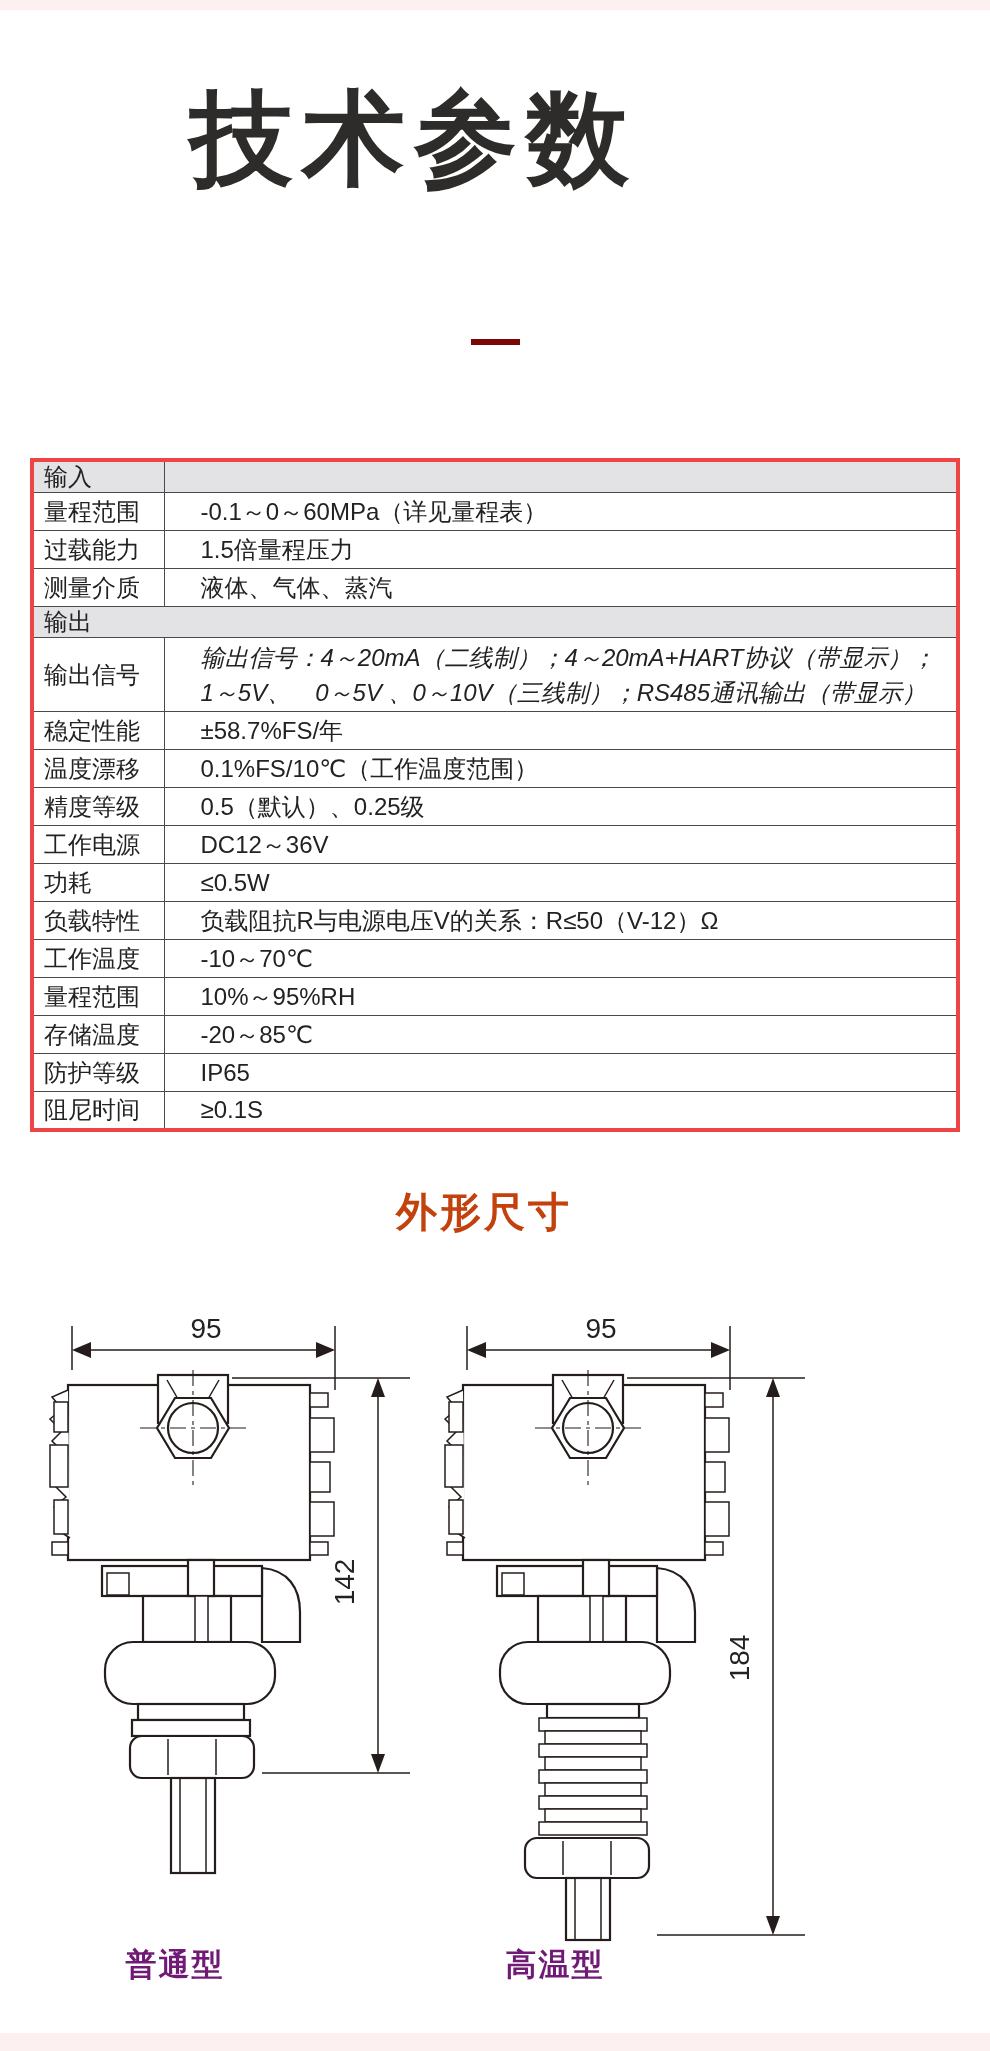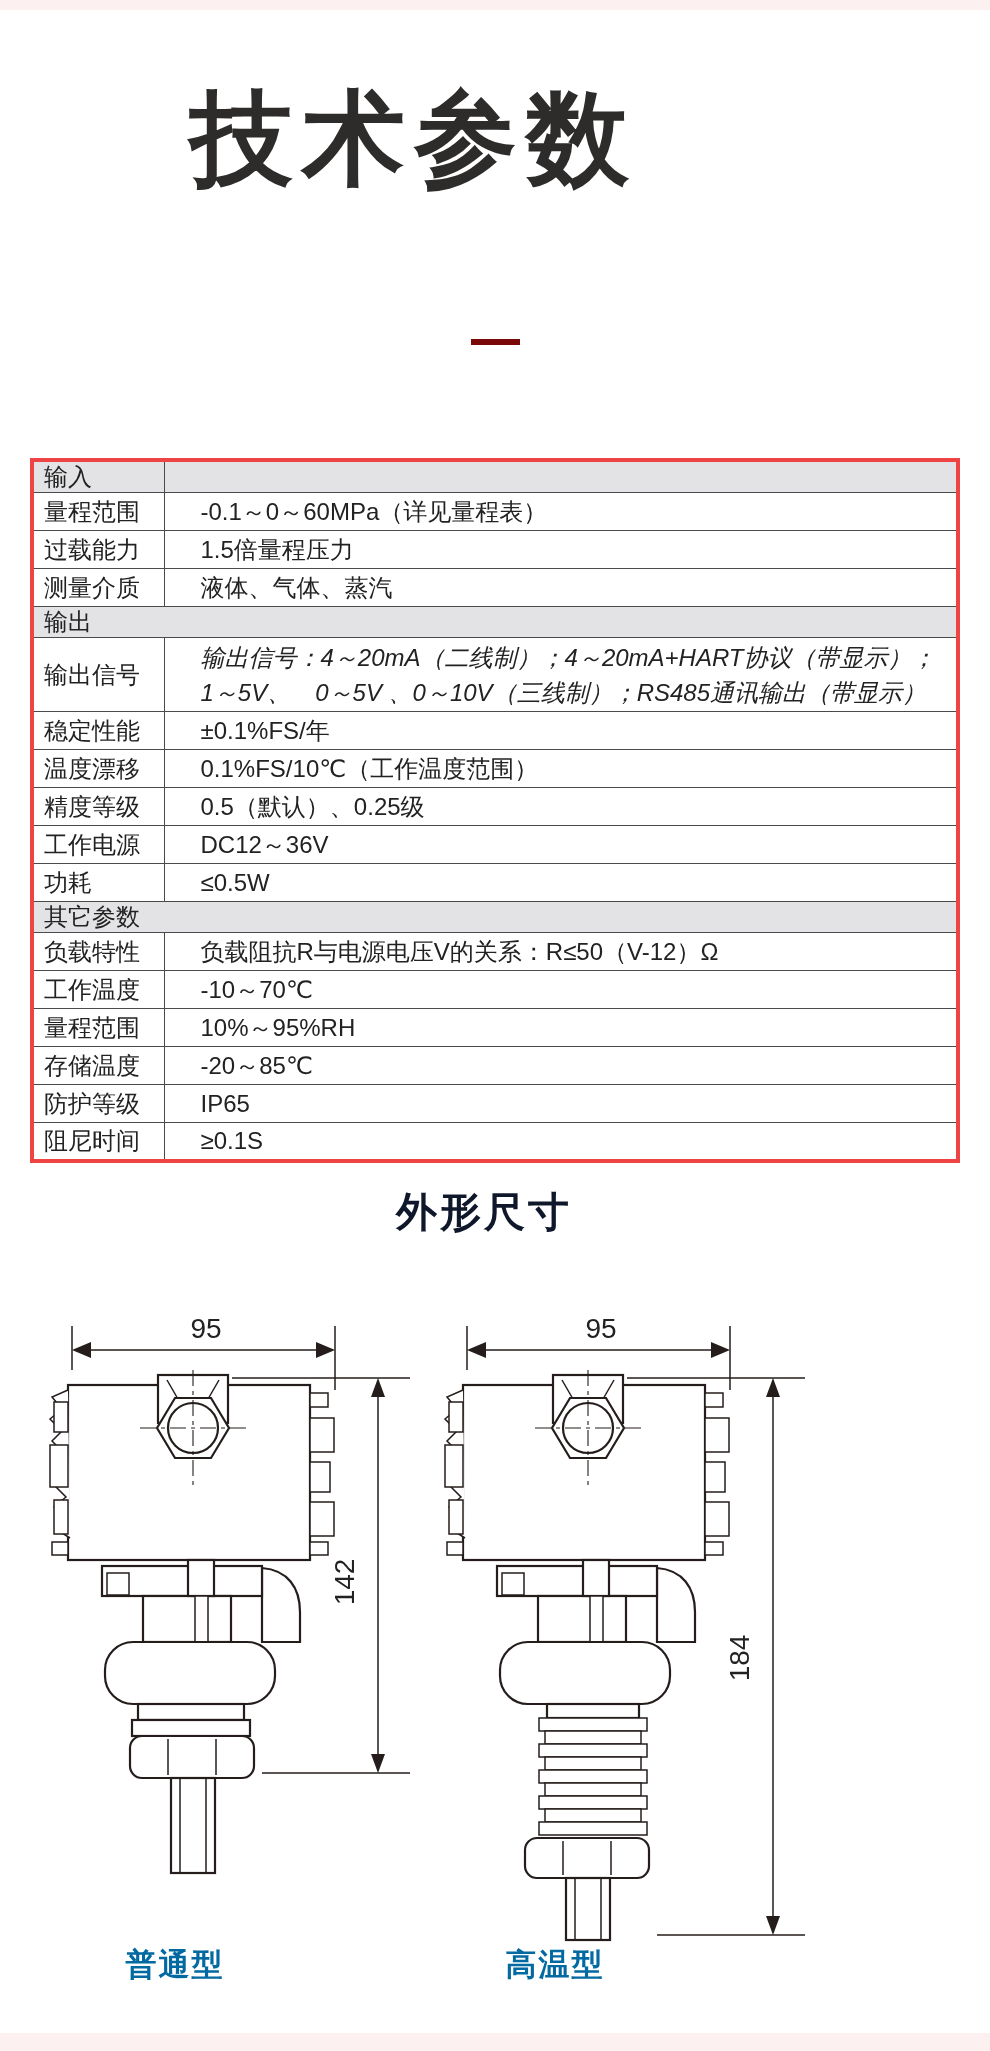--- a/index.html
+++ b/index.html
@@ -32,39 +32,39 @@
   }
   table.spec td.val { padding-left:36px; }
   tr.section { height:30px; background:#e3e3e5; }
   tr.section td { font-size:24px; }
   tr.data { height:38px; }
   tr.data2 { height:74px; }
   tr.data2 td.val div { line-height:35px;font-style:italic; }
 
   .dim-heading {
     position:absolute; top:1185px; left:0; width:968px; text-align:center;
-    font-size:41px; font-weight:700; letter-spacing:3px; color:#0f172a;
+    font-size:41px; font-weight:700; letter-spacing:3px; color:#c2410c;
   }
 
   svg.drawing { position:absolute; overflow:visible; }
   .drawing-left  { top:1290px; left:30px;  width:390px; height:670px; }
   .drawing-right { top:1290px; left:425px; width:390px; height:700px; }
   svg.drawing * { stroke:#241d1b; fill:none; stroke-width:2.2; stroke-linejoin:miter; }
   svg.drawing .thin { stroke-width:1.5; }
   svg.drawing .fillw { fill:#ffffff; }
   svg.drawing .center { stroke-width:1.1; stroke-dasharray:16 5 4 5; }
   svg.drawing .arrow { fill:#241d1b; stroke:none; }
   svg.drawing text {
     stroke:none; fill:#222; font-size:28px;
     font-family:"Liberation Sans","DejaVu Sans",sans-serif;
   }
 
   .type-label {
     position:absolute; top:1944px; width:150px; text-align:center;
-    font-size:31px; font-weight:700; color:#0369a1; letter-spacing:2px;
+    font-size:31px; font-weight:700; color:#701a75; letter-spacing:2px;
   }
   .type-label-left { left:100px; }
   .type-label-right { left:480px; }
 </style>
 </head>
 <body>
 
 <div class="page">
 
   <div class="edge-band edge-top"></div>
@@ -101,40 +101,37 @@
         </tr>
         <tr class="data2">
           <td class="label">输出信号</td>
           <td class="val">
             <div>输出信号：4～20mA（二线制）；4～20mA+HART协议（带显示）；</div>
             <div>1～5V、　0～5V 、0～10V（三线制）；RS485通讯输出（带显示）</div>
           </td>
         </tr>
         <tr class="data">
           <td class="label">稳定性能</td>
-          <td class="val">±0.1%FS/年</td>
+          <td class="val">±58.7%FS/年</td>
         </tr>
         <tr class="data">
           <td class="label">温度漂移</td>
           <td class="val">0.1%FS/10℃（工作温度范围）</td>
         </tr>
         <tr class="data">
           <td class="label">精度等级</td>
           <td class="val">0.5（默认）、0.25级</td>
         </tr>
         <tr class="data">
           <td class="label">工作电源</td>
           <td class="val">DC12～36V</td>
         </tr>
         <tr class="data">
           <td class="label">功耗</td>
           <td class="val">≤0.5W</td>
-        </tr>
-        <tr class="section">
-          <td class="label" colspan="2">其它参数</td>
         </tr>
         <tr class="data">
           <td class="label">负载特性</td>
           <td class="val">负载阻抗R与电源电压V的关系：R≤50（V-12）Ω</td>
         </tr>
         <tr class="data">
           <td class="label">工作温度</td>
           <td class="val">-10～70℃</td>
         </tr>
         <tr class="data">

